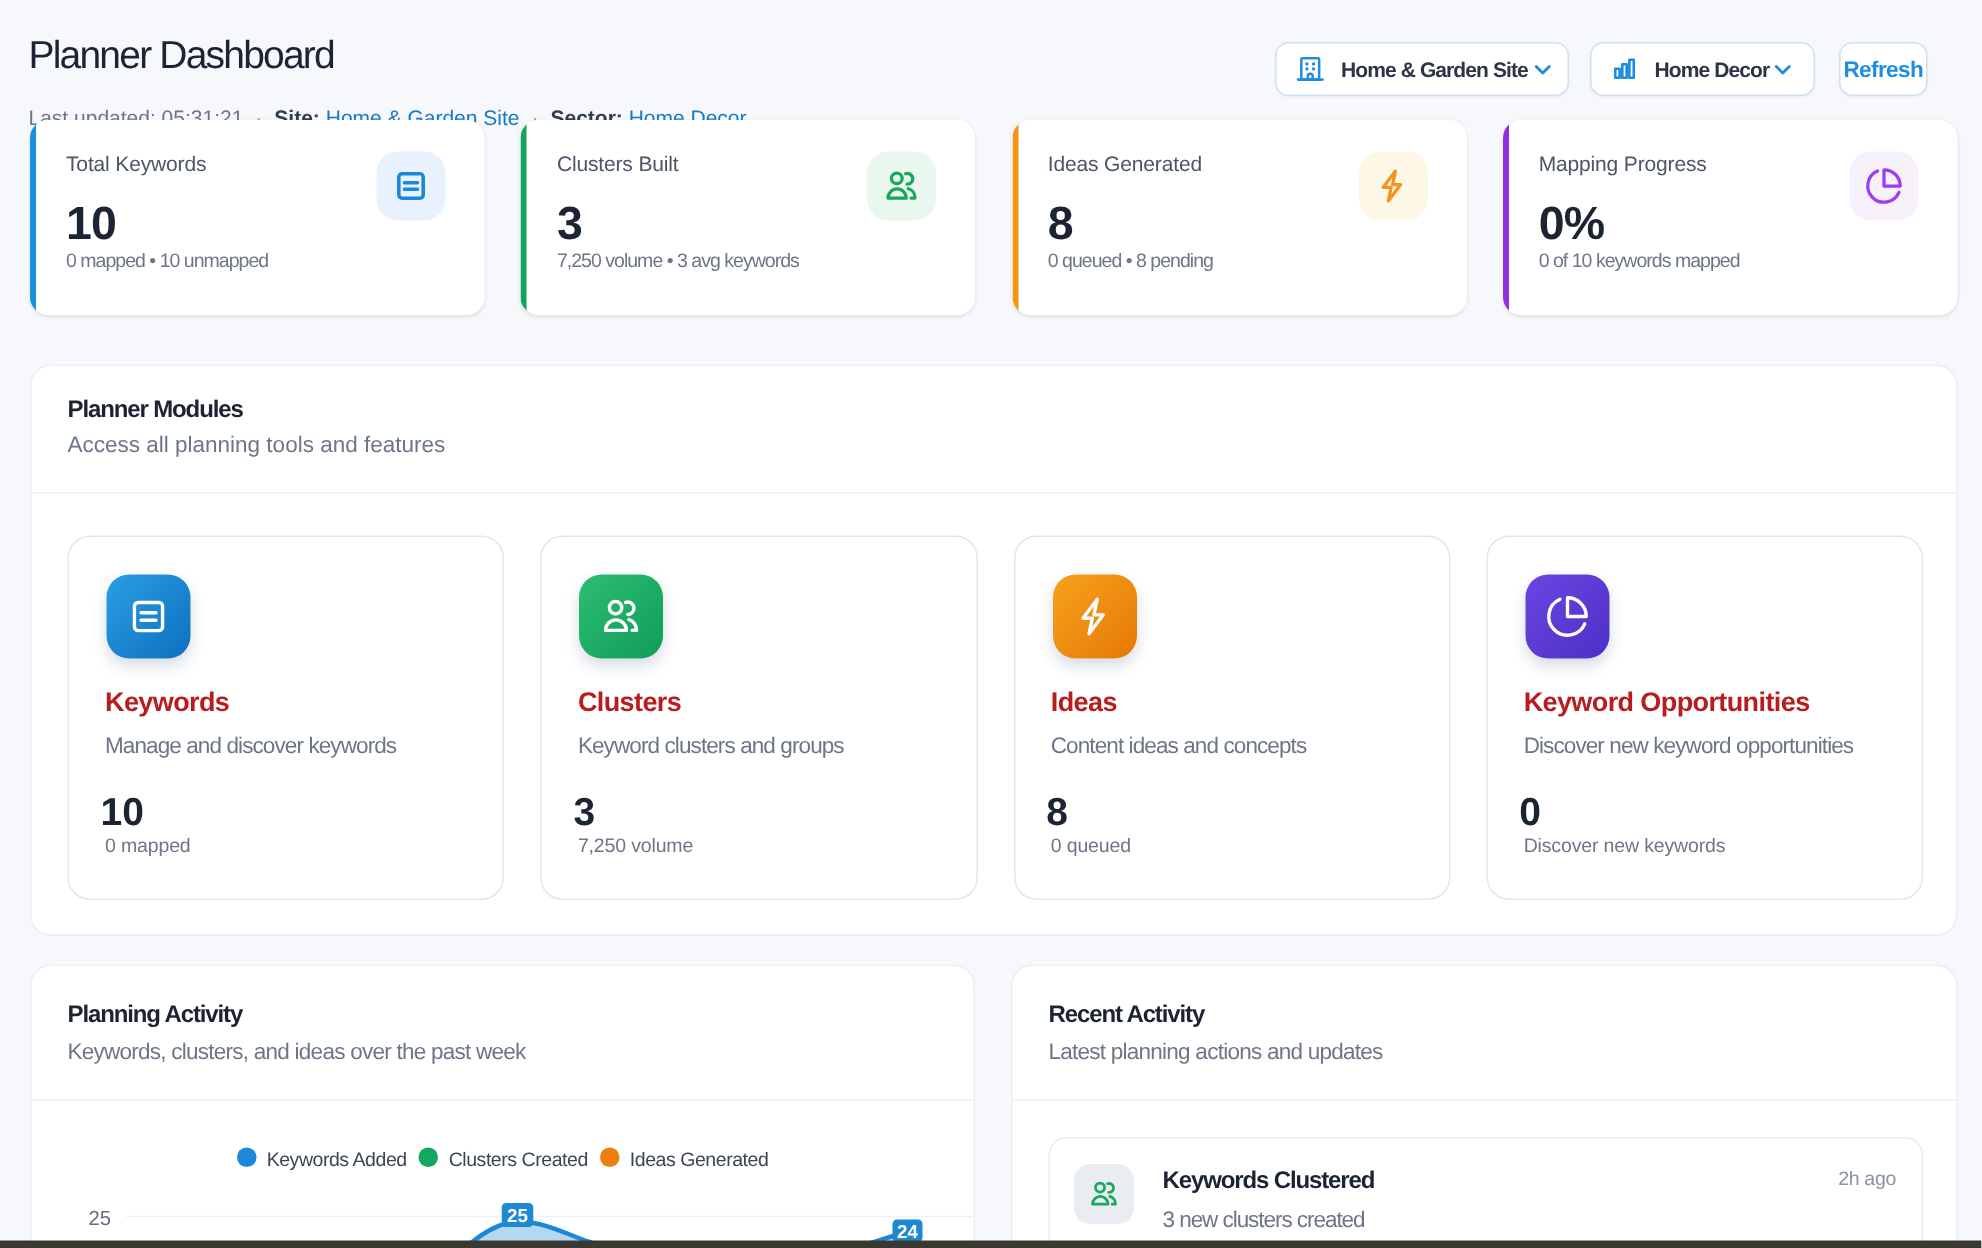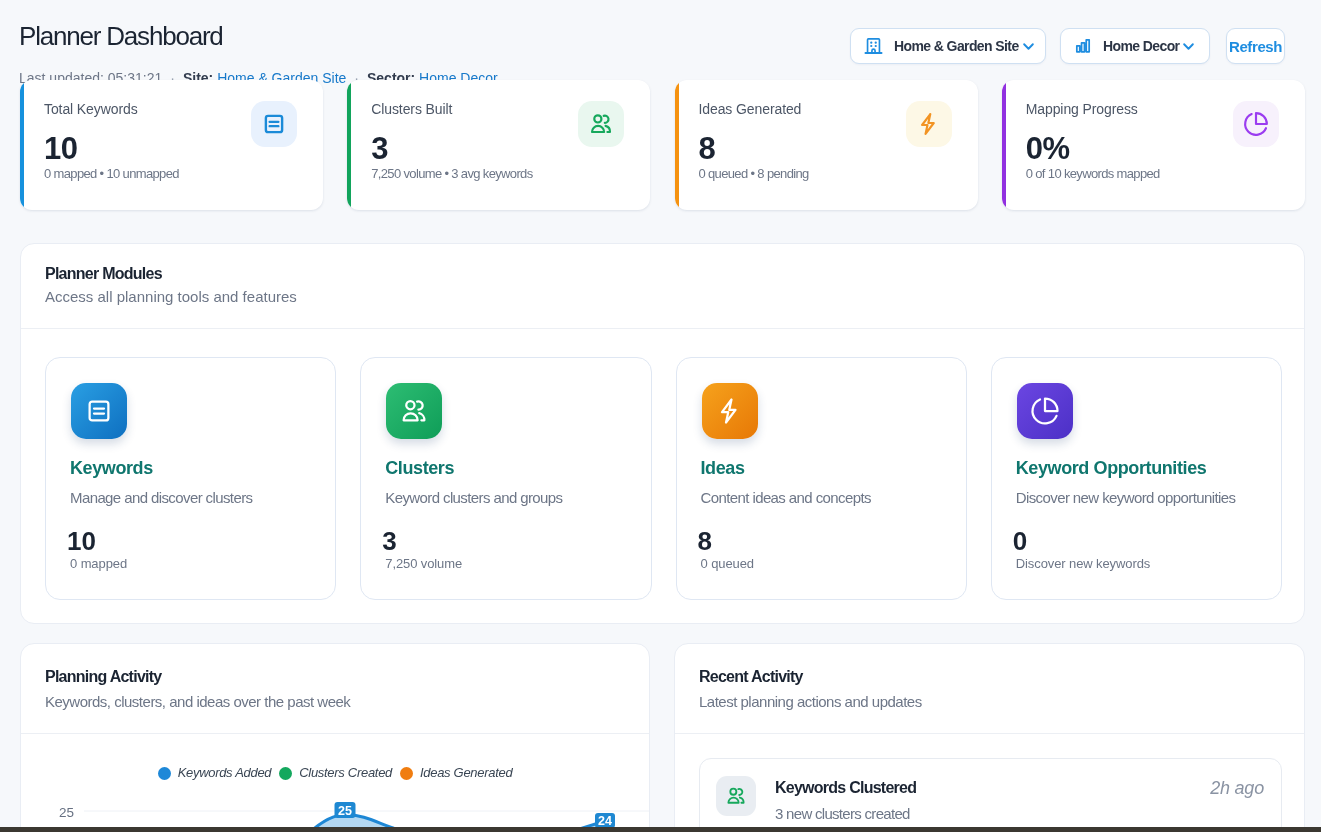--- a/index.html
+++ b/index.html
@@ -35,38 +35,38 @@
 #modules { top:243px; height:381px; }
 .sechead h2 { position:absolute; left:24px; font-size:16px; font-weight:700; color:#1b2432; letter-spacing:-0.75px; }
 .sechead .desc { position:absolute; left:24px; font-size:15px; color:#6d7687;text-align:right; }
 .secdiv { position:absolute; left:0; width:100%; height:1px; background:#eceff4; }
 #modules h2 { top:21px; } #modules .desc { top:44px; } #modules .secdiv { top:84px; }
 .bsec h2 { top:24px; } .bsec .desc { top:49px; letter-spacing:-0.5px; } .bsec .secdiv { top:89px; }
 
 .modgrid { position:absolute; left:24px; top:113px; display:grid; grid-template-columns:repeat(4,1fr); gap:24px; width:1237px; }
 .mod { height:243px; background:#fff; border:1.5px solid #dfe7f3; border-radius:15px; position:relative; }
 .mod .tile { position:absolute; left:25px; top:25px; width:56px; height:56px; border-radius:15px; display:flex; align-items:center; justify-content:center; box-shadow:0 5px 10px rgba(30,60,110,.18); }
-.mod h3 { position:absolute; left:24px; top:100px; font-size:18px; font-weight:700; color:#0f766e; letter-spacing:-0.4px; }
+.mod h3 { position:absolute; left:24px; top:100px; font-size:18px; font-weight:700; color:#b91c1c; letter-spacing:-0.4px; }
 .mod .d { position:absolute; left:24px; top:131px; font-size:15px; color:#6d7687; letter-spacing:-0.6px; }
 .mod .n { position:absolute; left:21px; top:168px; font-size:26px; font-weight:700; color:#1b2432; }
 .mod .s { position:absolute; left:24px; top:198px; font-size:13px; color:#6d7687; letter-spacing:-0.1px; }
 
 
 #planning { top:643px; width:630px; height:500px; }
 #recent { top:643px; left:674px; width:631px; height:500px; }
 
 .legend { position:absolute; left:0; top:121px; width:100%; display:flex; justify-content:center; gap:8px; font-size:13px; color:#3a4654; letter-spacing:-0.3px; align-items:center; }
-.legend .it { display:flex; align-items:flex-end; gap:7px;font-style:italic; }
+.legend .it { display:flex; align-items:flex-start; gap:7px; }
 .legend .sw { width:13px; height:13px; border-radius:50%; }
 
 .item { position:absolute; left:24px; top:114px; width:583px; height:110px; border:1px solid #e7ebf1; border-radius:12px; }
 .item .ichip { position:absolute; left:16px; top:17px; width:40px; height:40px; background:#e9edf2; border-radius:11px; display:flex; align-items:center; justify-content:center; }
 .item .t { position:absolute; left:75px; top:20px; font-size:16px; font-weight:700; color:#1b2432; letter-spacing:-0.75px; }
 .item .d2 { position:absolute; left:75px; top:46px; font-size:15px; color:#6d7687; letter-spacing:-0.7px; }
-.item .ago { position:absolute; right:17px; top:19px; font-size:18px; color:#8a93a3; letter-spacing:-0.2px;font-style:italic; }
+.item .ago { position:absolute; right:17px; top:19px; font-size:13px; color:#8a93a3; letter-spacing:-0.2px; }
 
 .darkbar { position:absolute; left:0; top:827px; width:1321px; height:5px; background:#3b3831; z-index:50; }
 </style>
 </head>
 <body>
 <div class="page">
 <h1 class="title">Planner Dashboard</h1>
 <div class="subtitle">Last updated: 05:31:21<span class="dot">·</span><b>Site:</b> <a>Home &amp; Garden Site</a><span class="dot">·</span><b>Sector:</b> <a>Home Decor</a></div>
 
 <div class="ctrl" id="dd1">
@@ -148,21 +148,21 @@
 <div class="secdiv"></div>
 <div class="modgrid">
 <div class="mod">
 <div class="tile" style="background:linear-gradient(135deg,#2a9fe3,#0e6fc0)">
 <svg width="30" height="30" viewBox="0 0 24 24" fill="none" stroke="#fff" stroke-width="1.8" stroke-linecap="round" stroke-linejoin="round">
               <rect x="4.5" y="4.5" width="15" height="15" rx="2"></rect>
               <path d="M8 10h8M8 14h8"></path>
             </svg>
 </div>
 <h3>Keywords</h3>
-          <div class="d">Manage and discover clusters</div>
+          <div class="d">Manage and discover keywords</div>
 <div class="n">10</div>
           <div class="s">0 mapped</div>
 </div>
 <div class="mod">
 <div class="tile" style="background:linear-gradient(135deg,#2dbd73,#0f9d58)">
 <svg width="30" height="30" viewBox="0 0 24 24" fill="none" stroke="#fff" stroke-width="1.8" stroke-linecap="round" stroke-linejoin="round">
               <circle cx="9.1" cy="7.3" r="3.3"></circle>
               <path d="M3.7 19.4a5.6 5.6 0 0 1 11.2 0z"></path>
               <path d="M14.5 4.5a3.3 3.3 0 1 1 1 6.4"></path>
               <path d="M16.2 13.7a5.6 5.6 0 0 1 4.1 5.7h-2.4"></path>

